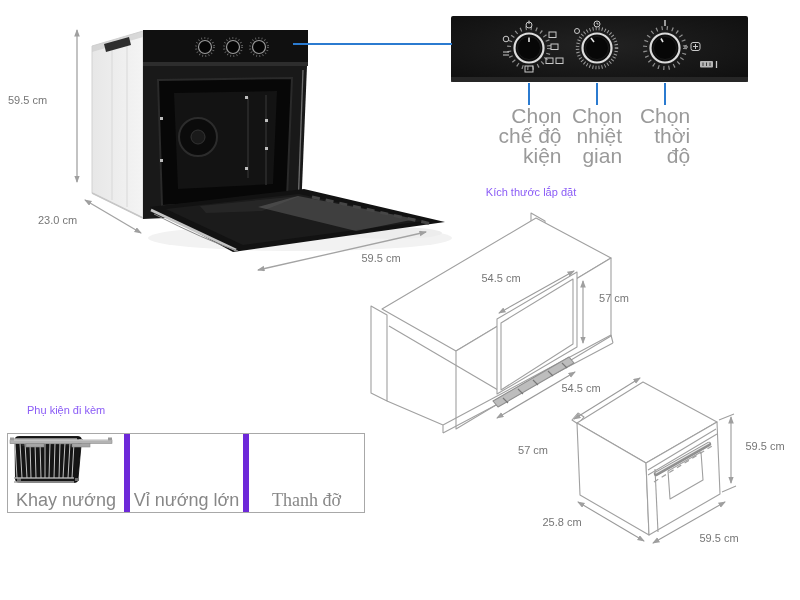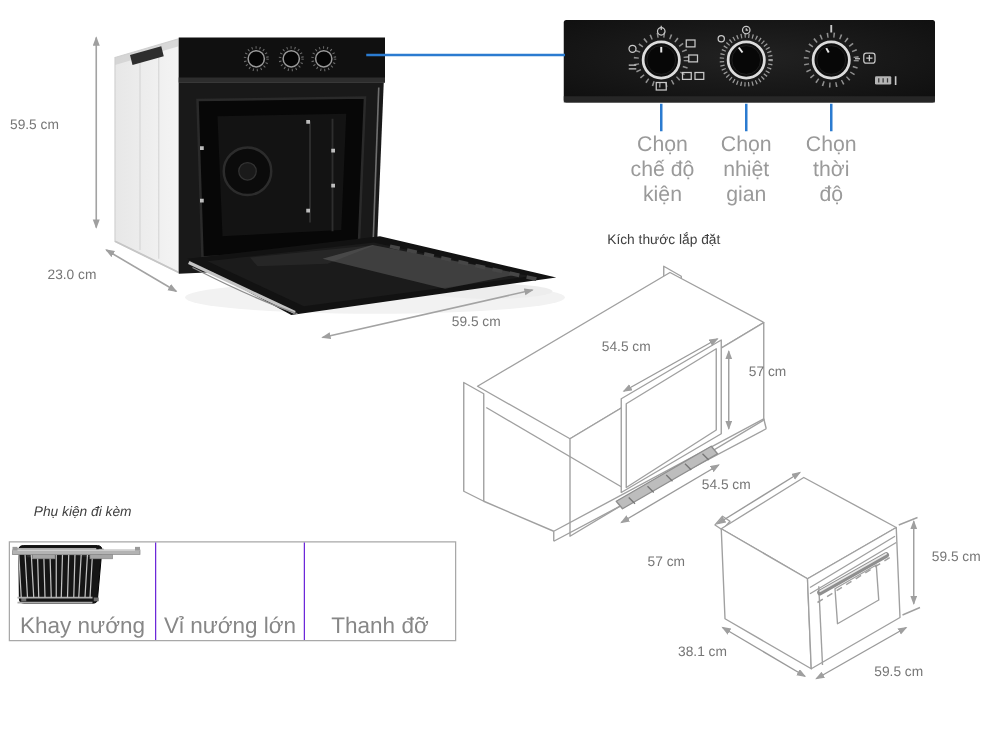--- a/index.html
+++ b/index.html
@@ -1,31 +1,31 @@
 <!DOCTYPE html>
 <html><head>
 <meta charset="utf-8">
 <style>
   html,body{margin:0;padding:0;background:#fff;}
   .stage{position:relative;width:800px;height:600px;background:#ffffff;overflow:hidden;
          font-family:"Liberation Sans","DejaVu Sans",sans-serif;}
   .stage svg{position:absolute;left:0;top:0;}
   .lbl{position:absolute;color:#767676;font-size:11px;white-space:nowrap;}
   .c{transform:translateX(-50%);}
-  .title{color:#404040;}
-  .knoblbl{position:absolute;top:106px;transform:translateX(-50%);text-align:center;
-           color:#9a9a9a;font-size:17px;line-height:20px;white-space:nowrap;}
+  .title{color:#8b5cf6;}
+  .knoblbl{position:absolute;top:106px;transform:translateX(-50%);text-align:right;
+           color:#9a9a9a;font-size:21px;line-height:20px;white-space:nowrap;}
   .vblue{position:absolute;top:83px;width:2px;height:22px;background:#2b7bd0;}
   .hblue{position:absolute;left:293px;top:43px;width:159px;height:2px;background:#2b7bd0;}
   .acc-table{position:absolute;left:7px;top:433px;width:356px;height:78px;
              border:1px solid #a8a8a8;display:flex;}
   .acc-cell{display:flex;flex-direction:column;align-items:center;justify-content:center;
             box-sizing:border-box;}
-  .acc-cell+.acc-cell{border-left:1px solid #6d28d9;gap:19px;}
-  .acc-c1{width:116px;} .acc-c2{width:119px;} .acc-c3{flex:1;}
+  .acc-cell+.acc-cell{border-left:6px solid #6d28d9;gap:19px;}
+  .acc-c1{width:116px;} .acc-c2{width:119px;} .acc-c3{flex:1;font-family:Liberation Serif, serif;}
   .acc-img{flex:1;display:flex;align-items:center;justify-content:center;width:100%;}
   .acc-label{font-size:18px;color:#878787;line-height:21px;padding-bottom:1px;white-space:nowrap;}
 </style>
 </head>
 <body>
 
 <div class="stage">
 
   <svg width="800" height="600" viewBox="0 0 800 600">
     <defs>
@@ -221,24 +221,24 @@
     <div>thời</div>
     <div>độ</div>
   </div>
 
   <div class="lbl c title" style="left:531px;top:186px;">Kích thước lắp đặt</div>
   <div class="lbl c" style="left:501px;top:272px;">54.5 cm</div>
   <div class="lbl c" style="left:614px;top:292px;">57 cm</div>
   <div class="lbl c" style="left:581px;top:382px;">54.5 cm</div>
   <div class="lbl c" style="left:533px;top:444px;">57 cm</div>
   <div class="lbl c" style="left:765px;top:440px;">59.5 cm</div>
-  <div class="lbl c" style="left:562px;top:516px;">38.1 cm</div>
+  <div class="lbl c" style="left:562px;top:516px;">25.8 cm</div>
   <div class="lbl c" style="left:719px;top:532px;">59.5 cm</div>
 
-  <div class="lbl title" style="left:27px;top:404px;font-style:italic;">Phụ kiện đi kèm</div>
+  <div class="lbl title" style="left:27px;top:404px;">Phụ kiện đi kèm</div>
 
   <div class="acc-table">
     <div class="acc-cell acc-c1">
       <div class="acc-img">
         <svg width="80" height="52" viewBox="0 0 80 52">
           <path d="M7,6 Q7,2.5 10.5,2.5 L70,2.5 Q73.5,2.5 73.5,6 L70,45 Q70,48.5 66.5,48.5 L11,48.5 Q7.5,48.5 7.5,45 Z" fill="#151515" stroke="#000000" stroke-width="0.8"></path>
           <path d="M12,7 Q40,3.5 69,7 L67,12 Q40,8.5 14,12 Z" fill="#ffffff" opacity="0.10"></path>
           <g fill="#6e6e6e">
               <rect x="5" y="5" width="4" height="3"></rect>
               <rect x="71" y="5" width="4" height="3"></rect>

